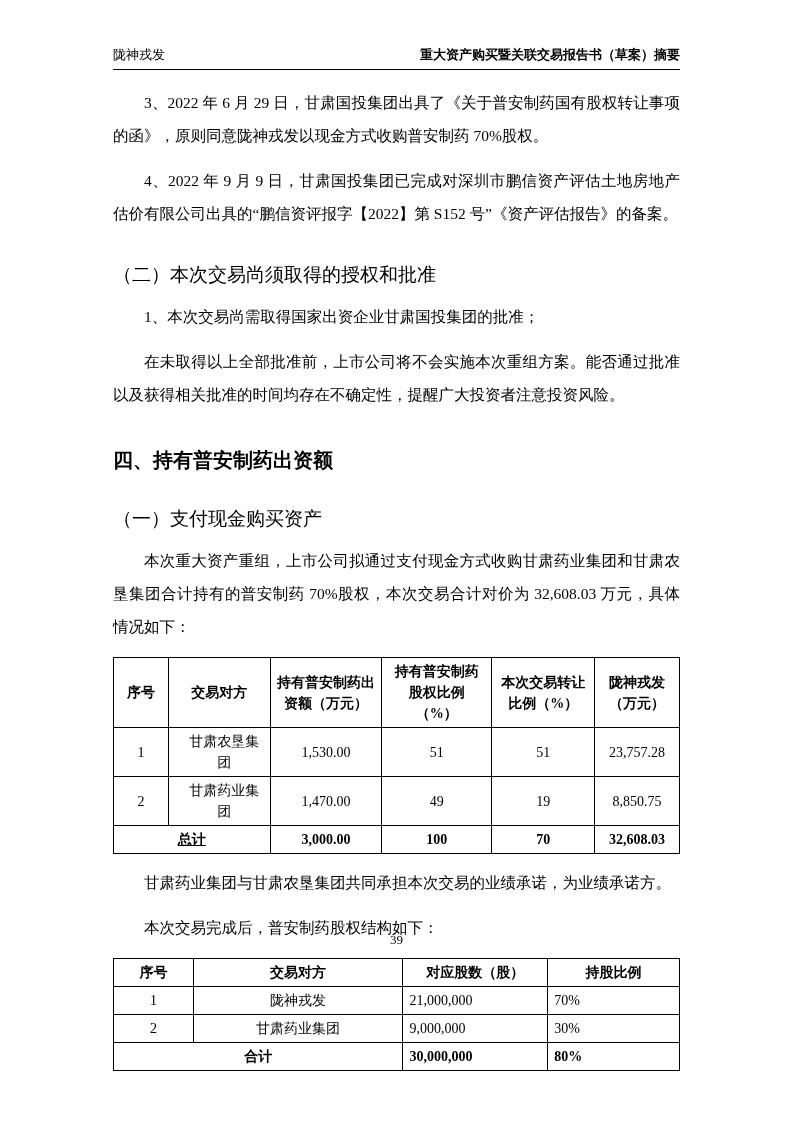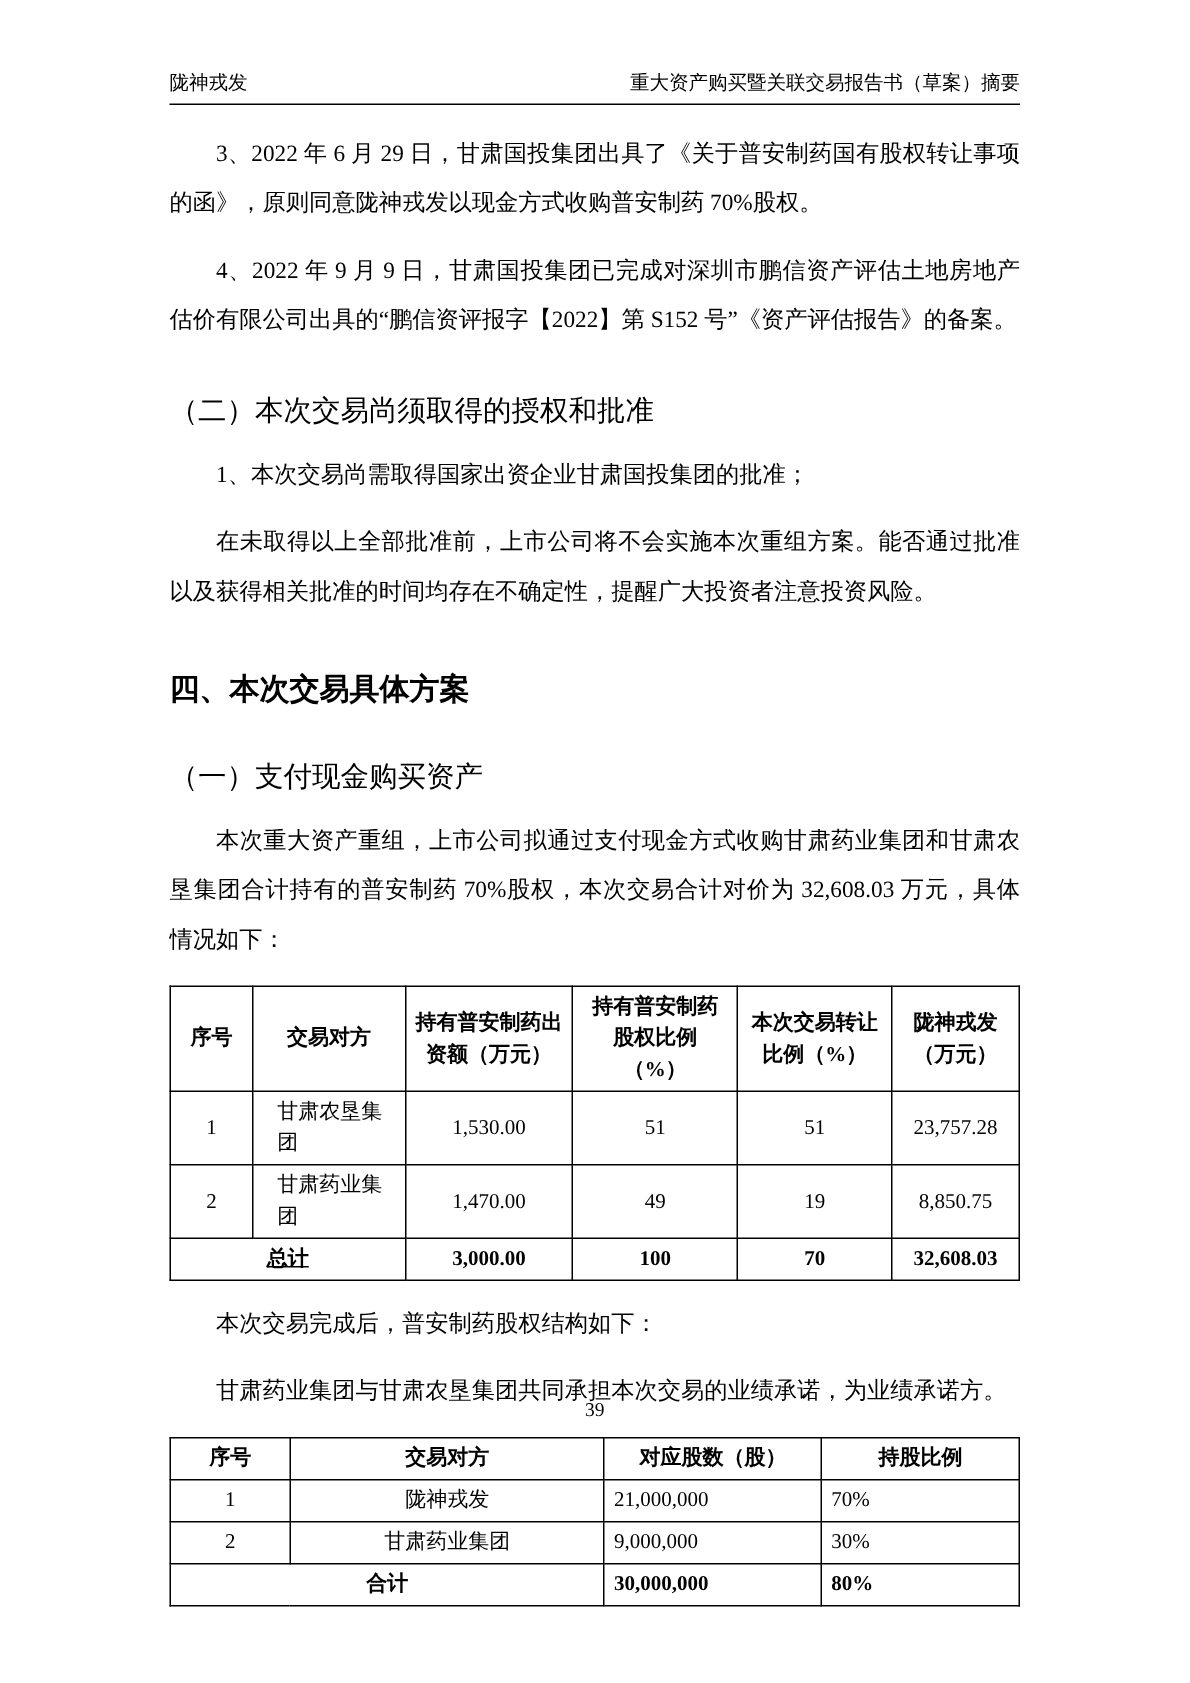--- a/index.html
+++ b/index.html
@@ -20,21 +20,21 @@
     position: relative;
   }
   
   .doc-header {
     display: flex;
     justify-content: space-between;
     align-items: flex-end;
     font-size: 13px;
     line-height: 18px;
   }
-  .doc-header .hdr-right { font-weight: normal; margin-left: 16px; }
+  .doc-header .hdr-right { font-weight: bold; margin-left: 16px; }
   .header-rule {
     border: none;
     border-bottom: 1.5px solid #000;
     margin: 5px 0 0 0;
   }
   
   .para {
     font-size: 15.5px;
     line-height: 33px;
     text-align: justify;
@@ -67,21 +67,21 @@
   }
   table.doc-table th,
   table.doc-table td {
     border: 1px solid #000;
     padding: 3px 6px;
     text-align: center;
     line-height: 21px;
     vertical-align: middle;
   }
   table.doc-table th { font-weight: bold; }
-  table.t1 td.cell-party { text-align: left; padding-left: 16px; }
+  table.t1 td.cell-party { text-align: center; padding-left: 16px; }
   table.t1 tr.total-row td { font-weight: bold; }
   table.t1 tr.total-row td.cell-total-label { text-align: center; text-decoration: underline; }
   table.t2 td.cell-num { text-align: left; padding-right: 12px; }
   table.t2 tr.total-row td { font-weight: bold; }
   
   .page-footer {
     position: absolute;
     bottom: 58px;
     left: 0;
     width: 793px;
@@ -101,21 +101,21 @@
   <hr class="header-rule">
 
   <p class="para mt-lg">3、2022 年 6 月 29 日，甘肃国投集团出具了《关于普安制药国有股权转让事项的函》，原则同意陇神戎发以现金方式收购普安制药 70%股权。</p>
   <p class="para mt-md">4、2022 年 9 月 9 日，甘肃国投集团已完成对深圳市鹏信资产评估土地房地产估价有限公司出具的“鹏信资评报字【2022】第 S152 号”《资产评估报告》的备案。</p>
 
   <h2 class="sub-heading">（二）本次交易尚须取得的授权和批准</h2>
 
   <p class="para mt-md">1、本次交易尚需取得国家出资企业甘肃国投集团的批准；</p>
   <p class="para mt-md">在未取得以上全部批准前，上市公司将不会实施本次重组方案。能否通过批准以及获得相关批准的时间均存在不确定性，提醒广大投资者注意投资风险。</p>
 
-  <h1 class="main-heading">四、本次交易具体方案</h1>
+  <h1 class="main-heading">四、持有普安制药出资额</h1>
 
   <h2 class="sub-heading">（一）支付现金购买资产</h2>
 
   <p class="para mt-md">本次重大资产重组，上市公司拟通过支付现金方式收购甘肃药业集团和甘肃农垦集团合计持有的普安制药 70%股权，本次交易合计对价为 32,608.03 万元，具体情况如下：</p>
 
   <table class="doc-table t1">
     <colgroup>
       <col style="width:55px">
       <col style="width:102px">
       <col style="width:112px">
@@ -153,22 +153,22 @@
       <tr class="total-row">
         <td colspan="2" class="cell-total-label">总计</td>
         <td>3,000.00</td>
         <td>100</td>
         <td>70</td>
         <td>32,608.03</td>
       </tr>
     </tbody>
   </table>
 
+  <p class="para mt-md">甘肃药业集团与甘肃农垦集团共同承担本次交易的业绩承诺，为业绩承诺方。</p>
   <p class="para mt-md">本次交易完成后，普安制药股权结构如下：</p>
-  <p class="para mt-md">甘肃药业集团与甘肃农垦集团共同承担本次交易的业绩承诺，为业绩承诺方。</p>
 
   <table class="doc-table t2">
     <colgroup>
       <col style="width:80px">
       <col style="width:210px">
       <col style="width:145px">
       <col style="width:132px">
     </colgroup>
     <thead>
       <tr>

